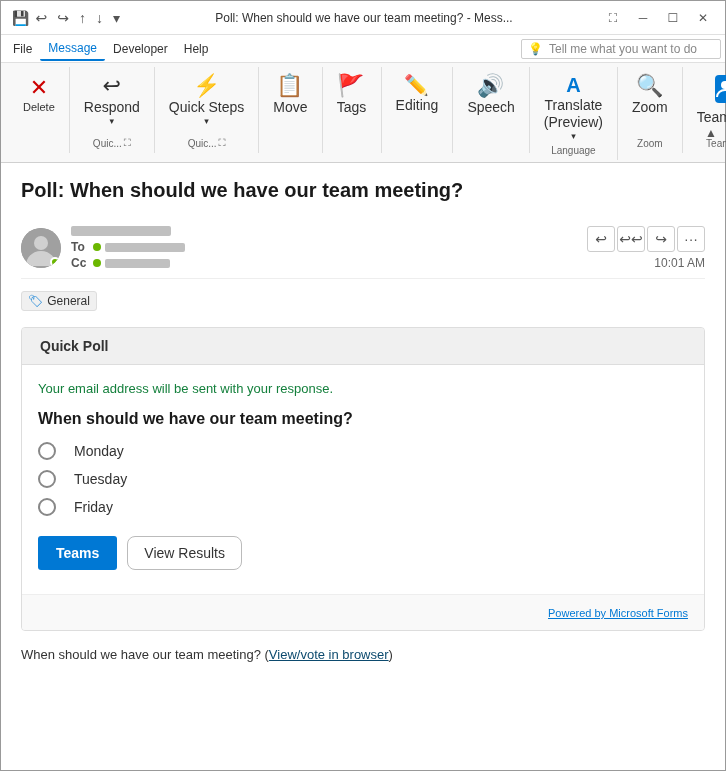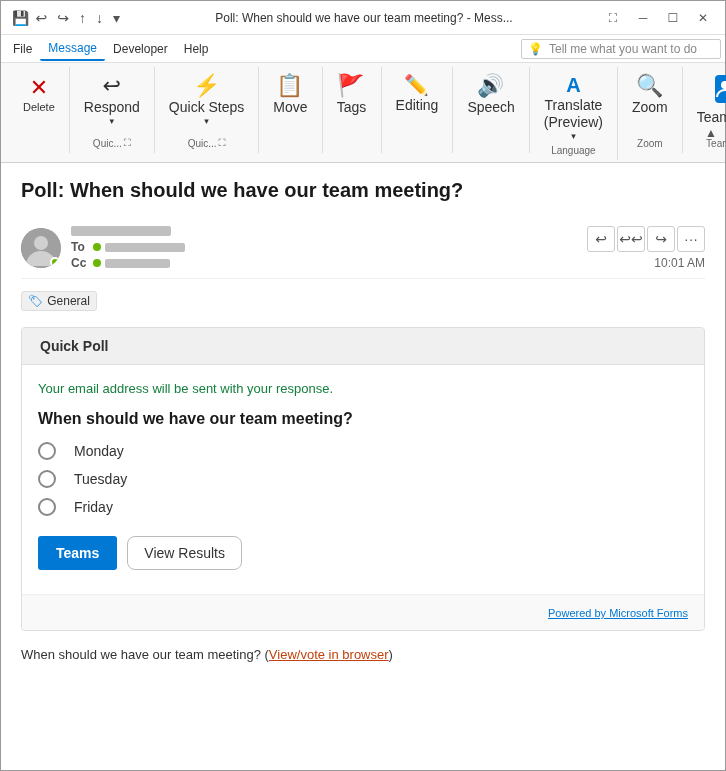--- a/index.html
+++ b/index.html
@@ -421,21 +421,21 @@
       margin-top: 16px;
     }
 
     
     .email-footer-text {
       font-size: 13px;
       color: #333;
       margin-top: 4px;
     }
     .email-footer-link {
-      color: #c2410c;
+      color: #0c4a6e;
       text-decoration: underline;
       cursor: pointer;
     }
 
     
     .email-content::-webkit-scrollbar { width: 8px; }
     .email-content::-webkit-scrollbar-track { background: #f0f0f0; }
     .email-content::-webkit-scrollbar-thumb { background: #c0c0c0; border-radius: 4px; }
   </style>
 </head>

